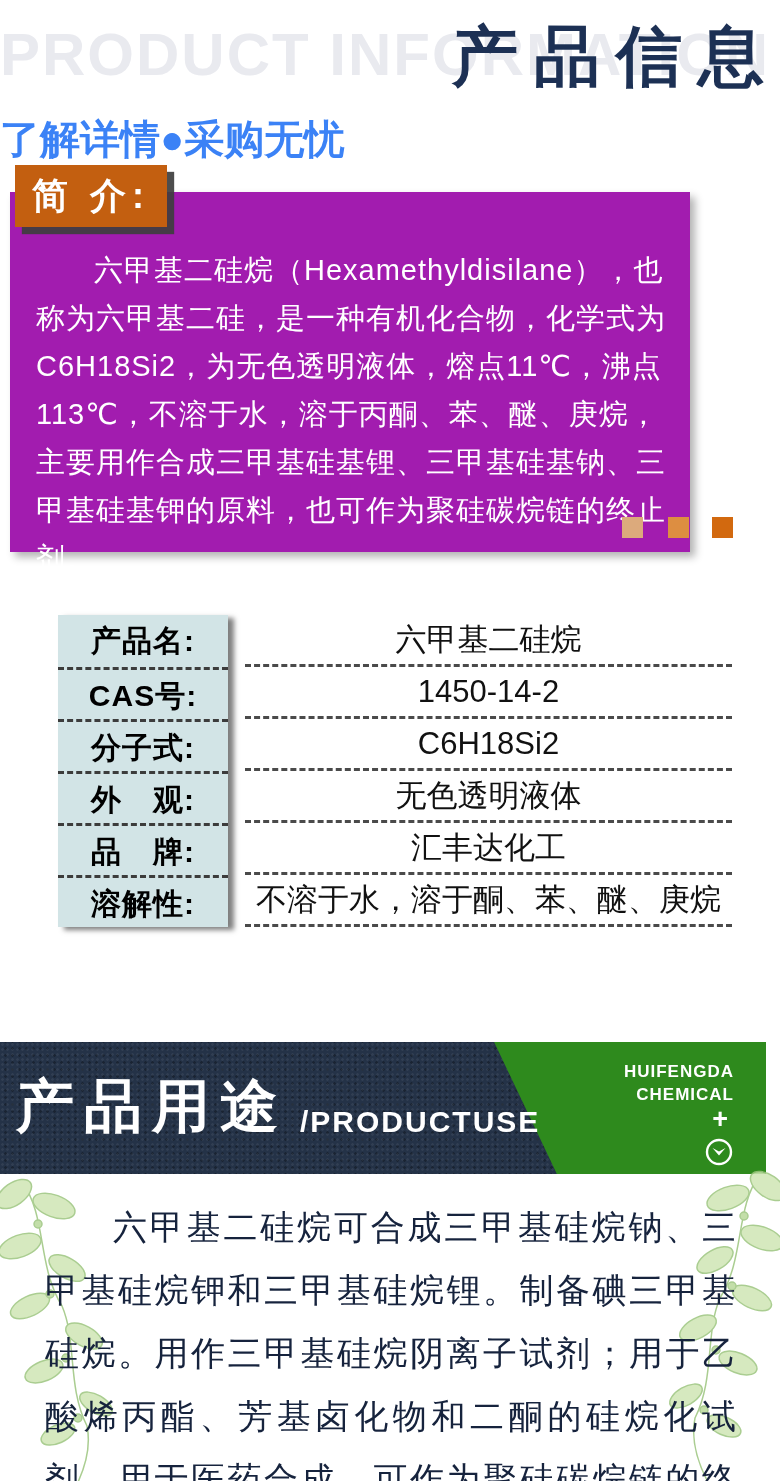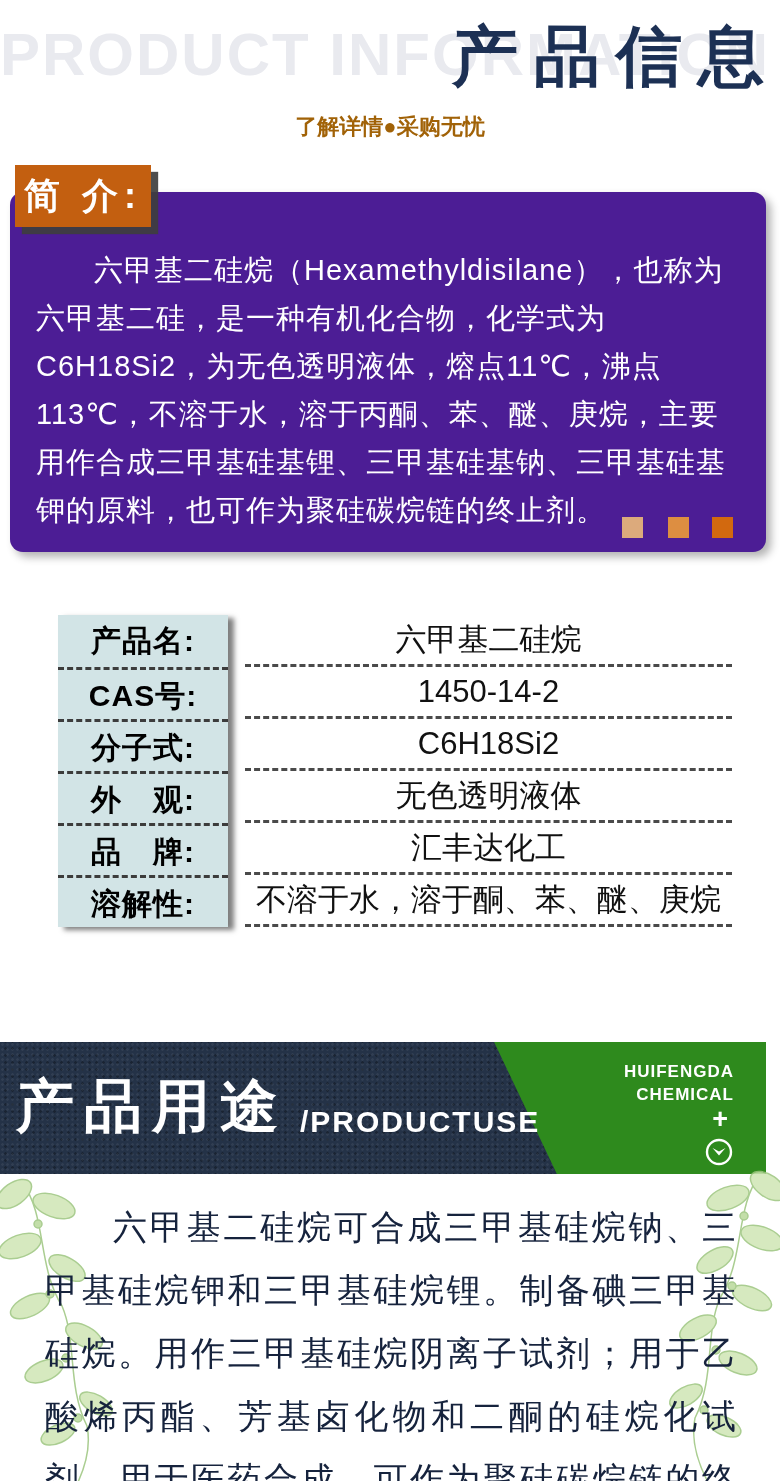--- a/index.html
+++ b/index.html
@@ -5,29 +5,29 @@
   * { margin:0; padding:0; box-sizing:border-box; }
   html,body { background:#fff; }
   body { font-family:"Liberation Sans","DejaVu Sans",sans-serif; }
   .page { position:relative; width:780px; height:1481px; margin:0 auto; background:#fff; overflow:hidden; }
 
   
   .watermark { position:absolute; top:20px; left:0; width:100%; text-align:left;
     font-size:60px; font-weight:bold; letter-spacing:2px; color:#e9eaef; white-space:nowrap; overflow:hidden; }
   .title { position:absolute; top:12px; left:0; width:100%; text-align:right;
     font-size:66px; font-weight:bold; letter-spacing:16px; color:#1c3054; }
-  .subtitle { position:absolute; top:112px; left:0; width:100%; text-align:center;
-    font-size:22px; font-weight:bold; color:#a16207; }
+  .subtitle { position:absolute; top:112px; left:0; width:100%; text-align:left;
+    font-size:40px; font-weight:bold; color:#3b82f6; }
 
   
-  .intro-box { position:absolute; left:10px; top:192px; width:756px; height:360px;
-    background:#4c1d95; box-shadow:5px 5px 8px rgba(0,0,0,.3);border-radius:13px; }
+  .intro-box { position:absolute; left:10px; top:192px; width:680px; height:360px;
+    background:#a21caf; box-shadow:5px 5px 8px rgba(0,0,0,.3); }
   .intro-box p { padding:54px 20px 0 26px; color:#fff; font-size:29px; line-height:48px;
     text-indent:2em; letter-spacing:1px; }
-  .intro-label { position:absolute; left:15px; top:165px; width:136px; height:62px;
+  .intro-label { position:absolute; left:15px; top:165px; width:152px; height:62px;
     background:#c35f10; color:#fff; font-size:36px; font-weight:bold; letter-spacing:6px;
     display:flex; align-items:center; justify-content:center;
     box-shadow:7px 7px 1px rgba(62,62,62,.92); z-index:2; }
   .sq { position:absolute; width:21px; height:21px; top:325px; }
   .sq1 { left:612px; } .sq2 { left:658px; } .sq3 { left:702px; }
 
   
   .labels-col { position:absolute; left:58px; top:615px; width:170px; background:#d2e4e6;
     box-shadow:6px 3px 5px rgba(0,0,0,.5); }
   .lab { height:52px; line-height:52px; text-align:center; font-size:30px; font-weight:bold;

